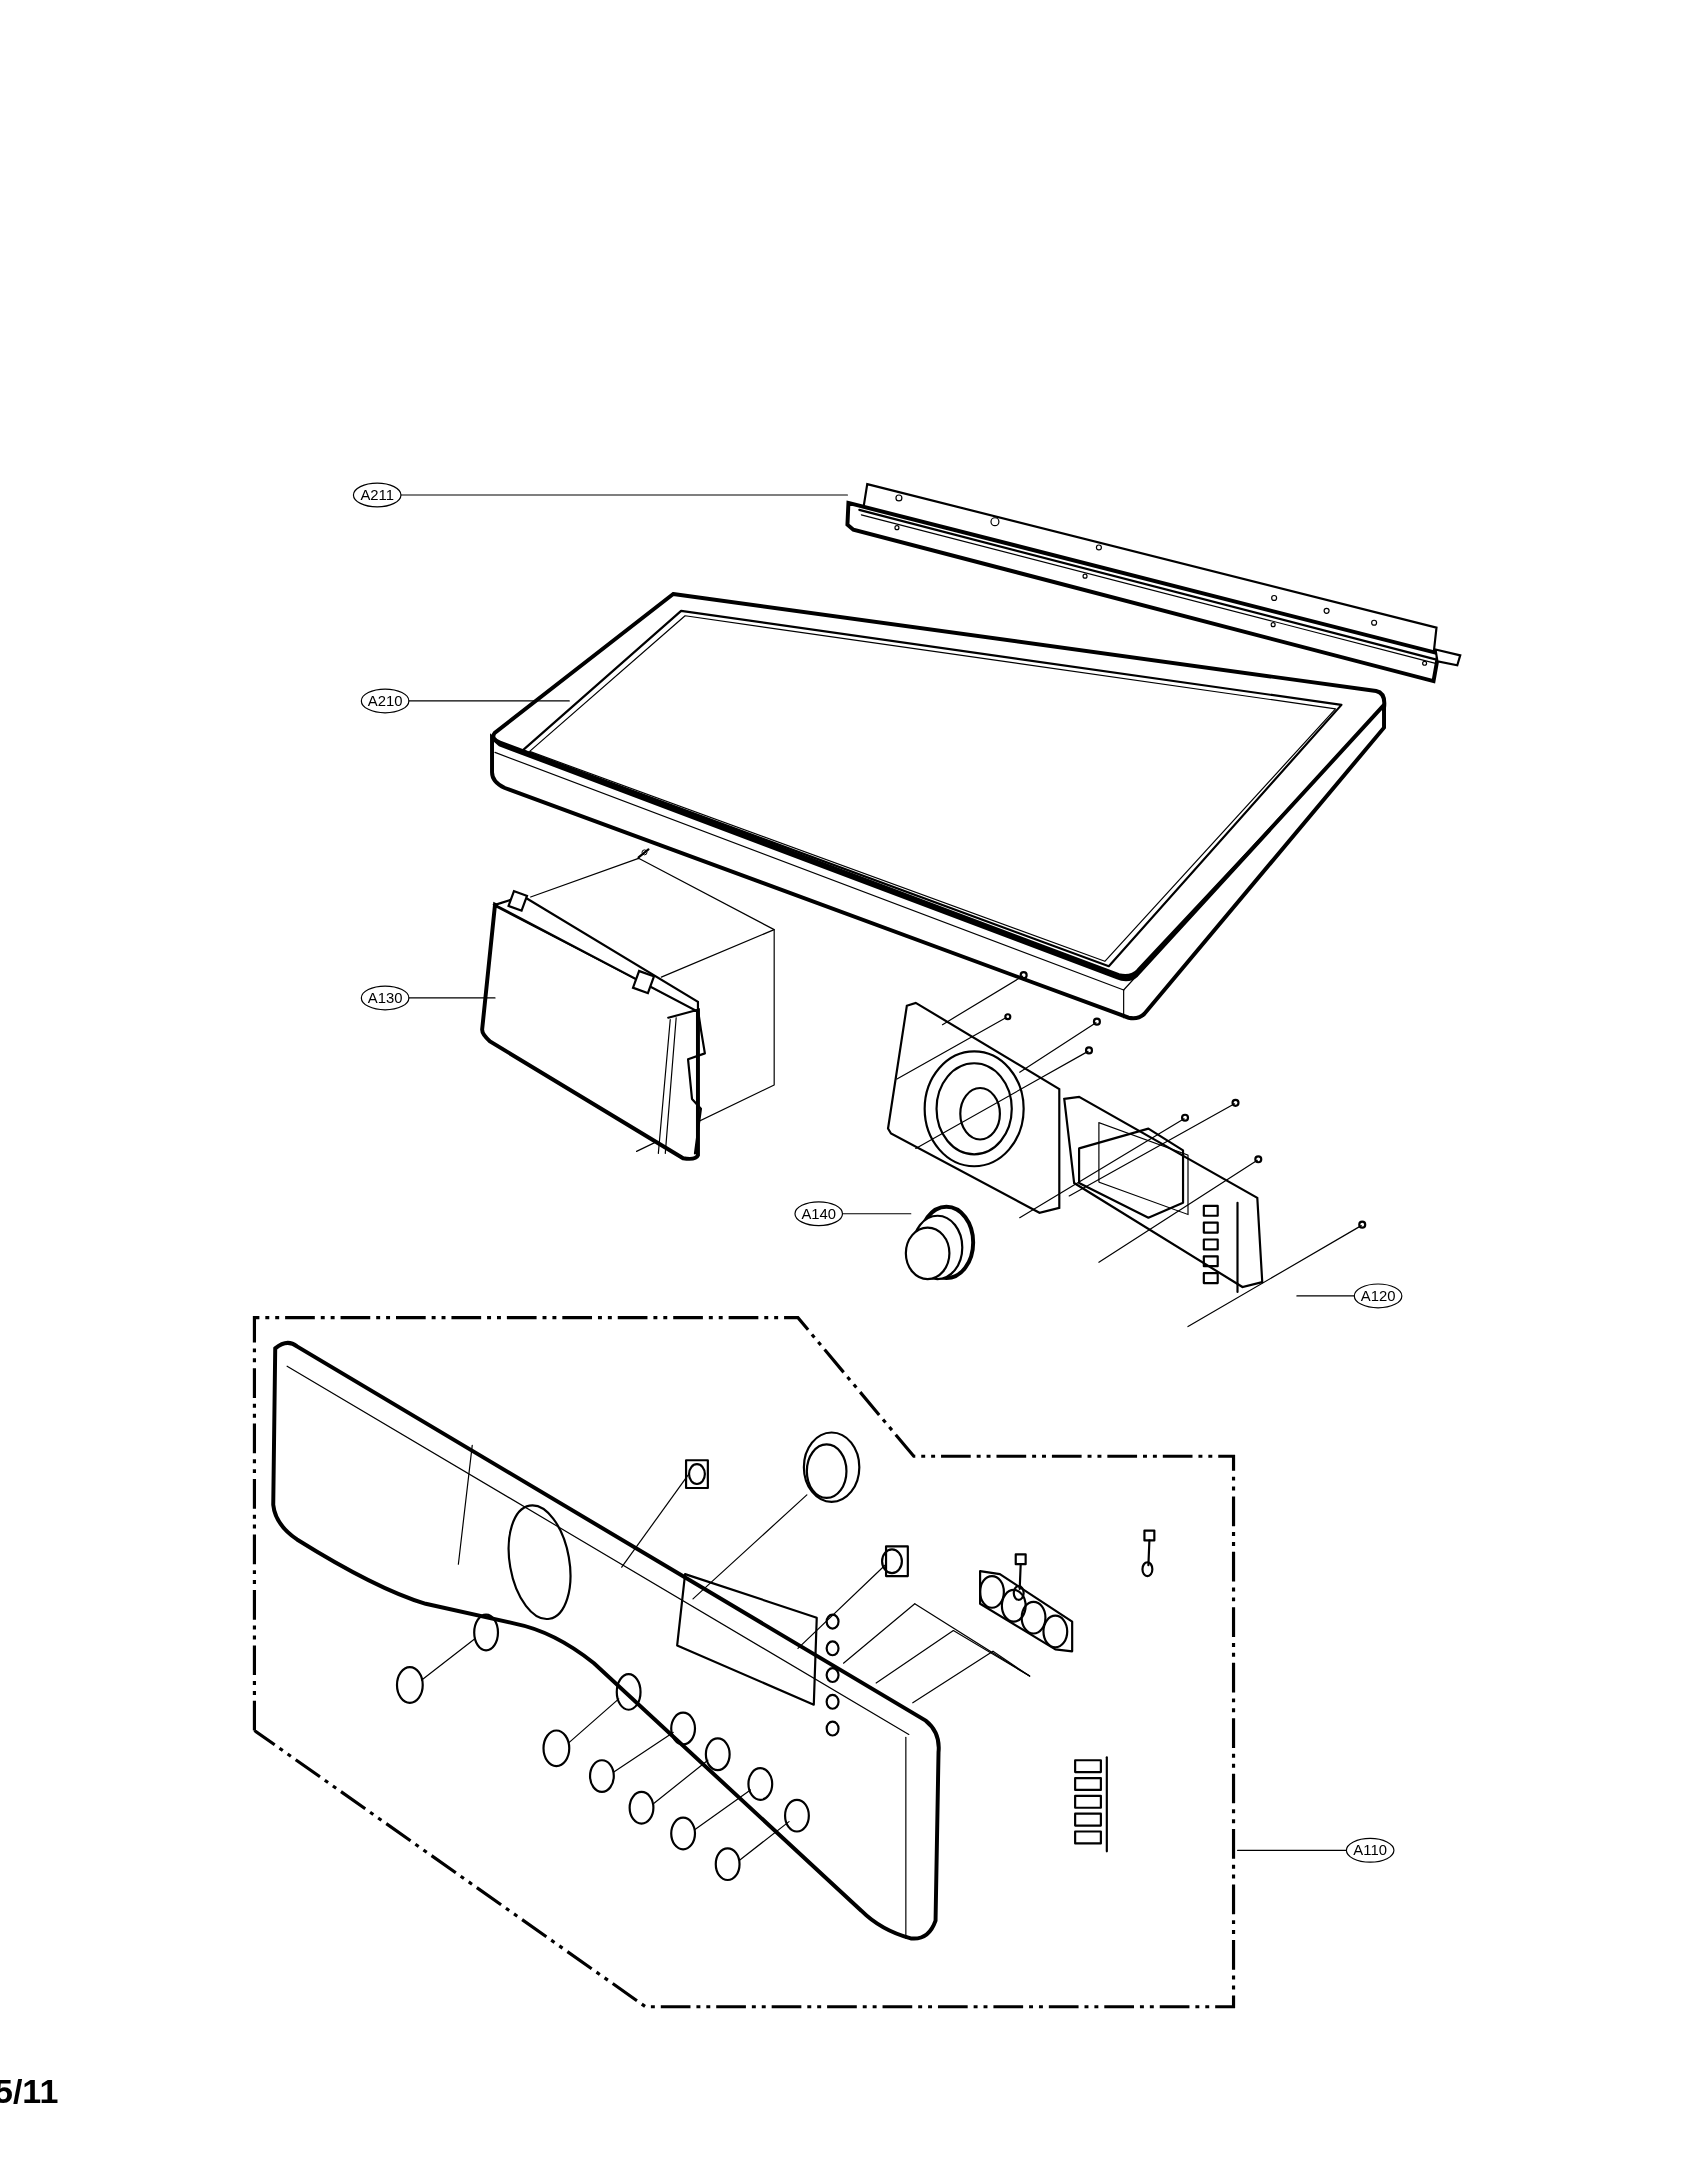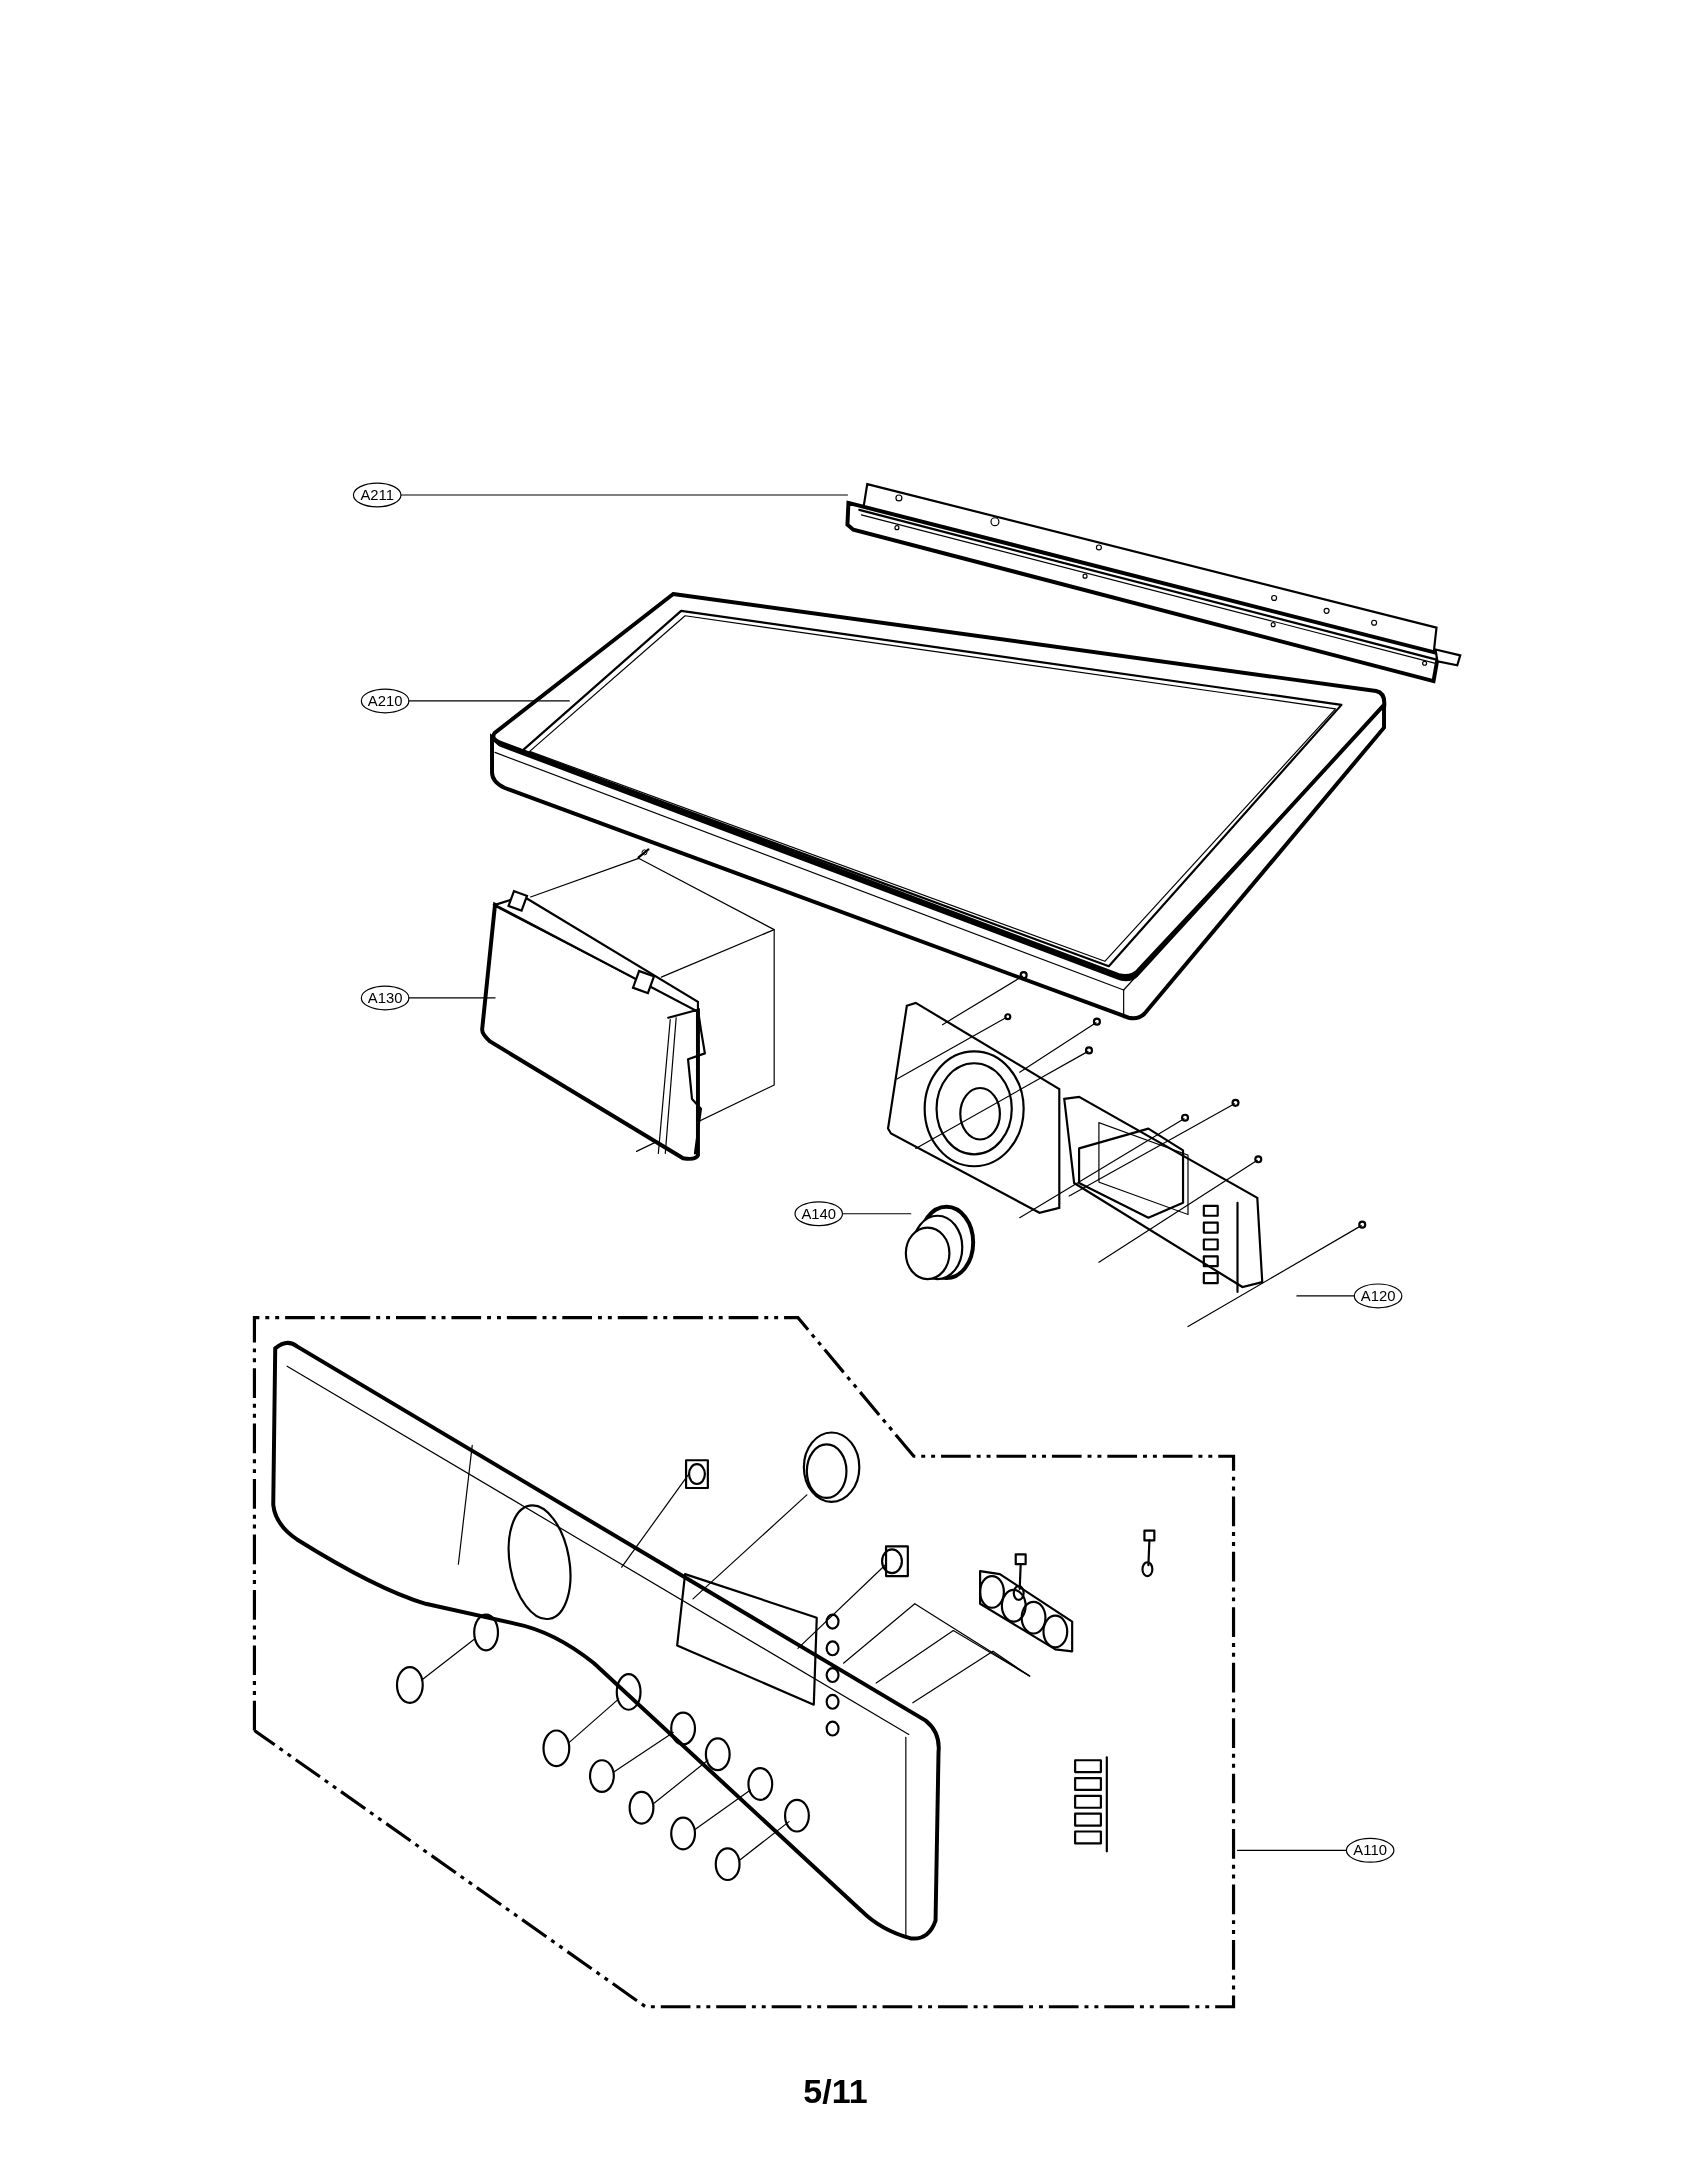--- a/index.html
+++ b/index.html
@@ -1,19 +1,19 @@
 <!DOCTYPE html>
 <html><head>
 <meta charset="utf-8">
 <style>
   html, body { margin: 0; padding: 0; background: #ffffff; }
   body { width: 1683px; height: 2178px; position: relative; overflow: hidden; font-family: "Liberation Sans", sans-serif; }
   #canvas { position: absolute; left: 0; top: 0; width: 1683px; height: 2178px; }
   .callout-text { font-family: "Liberation Sans", sans-serif; font-size: 15px; fill: #000; }
-  .page-number { position: absolute; left: 0; width: 1683px; top: 2072px; text-align: center; font-family: "Liberation Sans", sans-serif; font-weight: bold; font-size: 34px; color: #000; letter-spacing: 0px; }
+  .page-number { position: absolute; left: 0; width: 1683px; top: 2072px; text-align: left; font-family: "Liberation Sans", sans-serif; font-weight: bold; font-size: 34px; color: #000; letter-spacing: 0px; }
   .pn-inner { position: relative; left: -6px; }
   .stroke { fill: none; stroke: #000; stroke-linejoin: round; stroke-linecap: round; }
   .thick { stroke-width: 4; }
   .med { stroke-width: 2.2; }
   .thin { stroke-width: 1.2; }
   .wfill { fill: #fff; stroke: #000; }
   .dashdot { fill: none; stroke: #000; stroke-width: 3.2; stroke-dasharray: 30 6 4 6 4 6; }
 </style>
 </head>
 <body>

